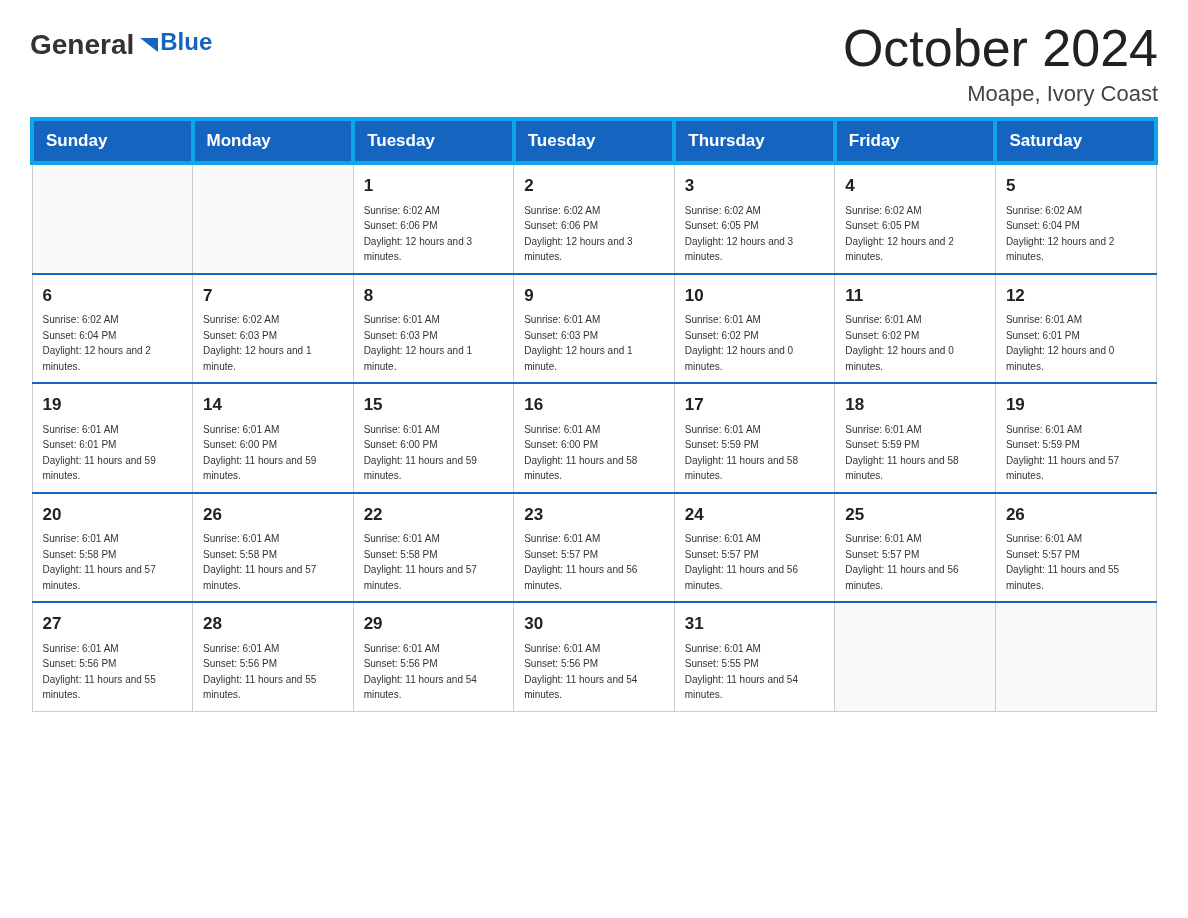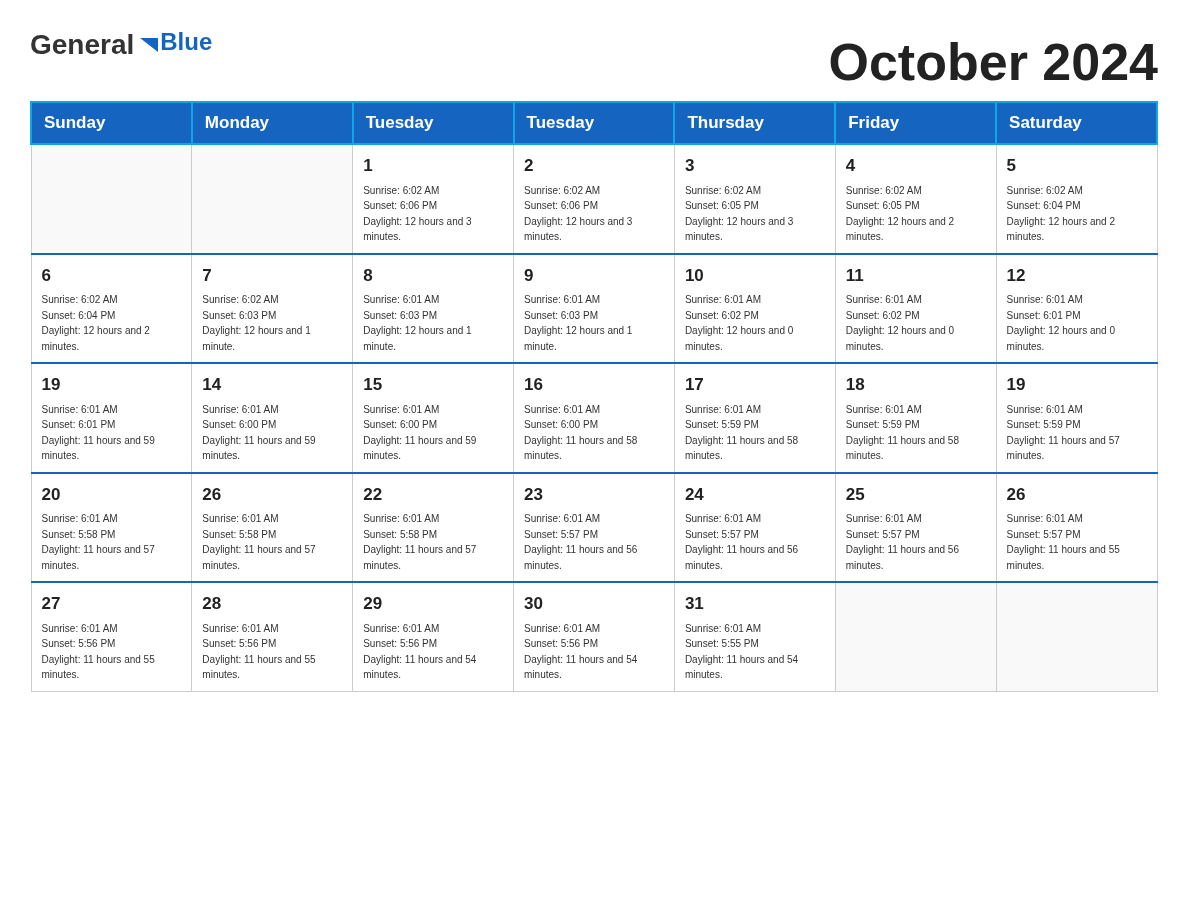--- a/index.html
+++ b/index.html
@@ -33,43 +33,42 @@
       color: #1565c0;
       line-height: 1;
       display: flex;
       align-items: center;
     }
     .title-block {
       text-align: right;
     }
     .month-title {
       font-size: 52px;
-      font-weight: bold;
+      font-weight: normal;
       color: #222;
       line-height: 1.1;
-      margin-top: 14px;
     }
     .location {
       font-size: 22px;
       color: #444;
       margin-top: 4px;
     }
     .calendar-table {
       width: 100%;
       border-collapse: collapse;
       margin-top: 10px;
     }
     .calendar-table th {
       background-color: #1565c0;
       color: #fff;
       font-size: 17px;
       font-weight: 600;
       padding: 10px 12px;
       text-align: left;
-      border: 2px solid #0ea5e9;
+      border: 4px solid #0ea5e9;
     }
     .calendar-table td {
       vertical-align: top;
       border: 1px solid #ccc;
       padding: 8px 10px;
       width: 14.28%;
       min-height: 110px;
       font-size: 13px;
       color: #333;
       line-height: 1.5;
@@ -103,20 +102,21 @@
       <div style="display:inline-block; margin-left:4px; margin-top:4px;">
         <svg width="22" height="22" viewBox="0 0 22 22">
           <polygon points="2,4 20,4 20,18" fill="#1565c0"></polygon>
         </svg>
       </div>
     </div>
     <span class="logo-blue">Blue</span>
   </div>
   <div class="title-block">
     <div class="month-title">October 2024</div>
+    <div class="location">Moape, Ivory Coast</div>
   </div>
 </div>
 
 <table class="calendar-table">
   <thead>
     <tr>
     <th>Sunday</th>
         <th>Monday</th>
         <th>Tuesday</th>
         <th>Tuesday</th>

